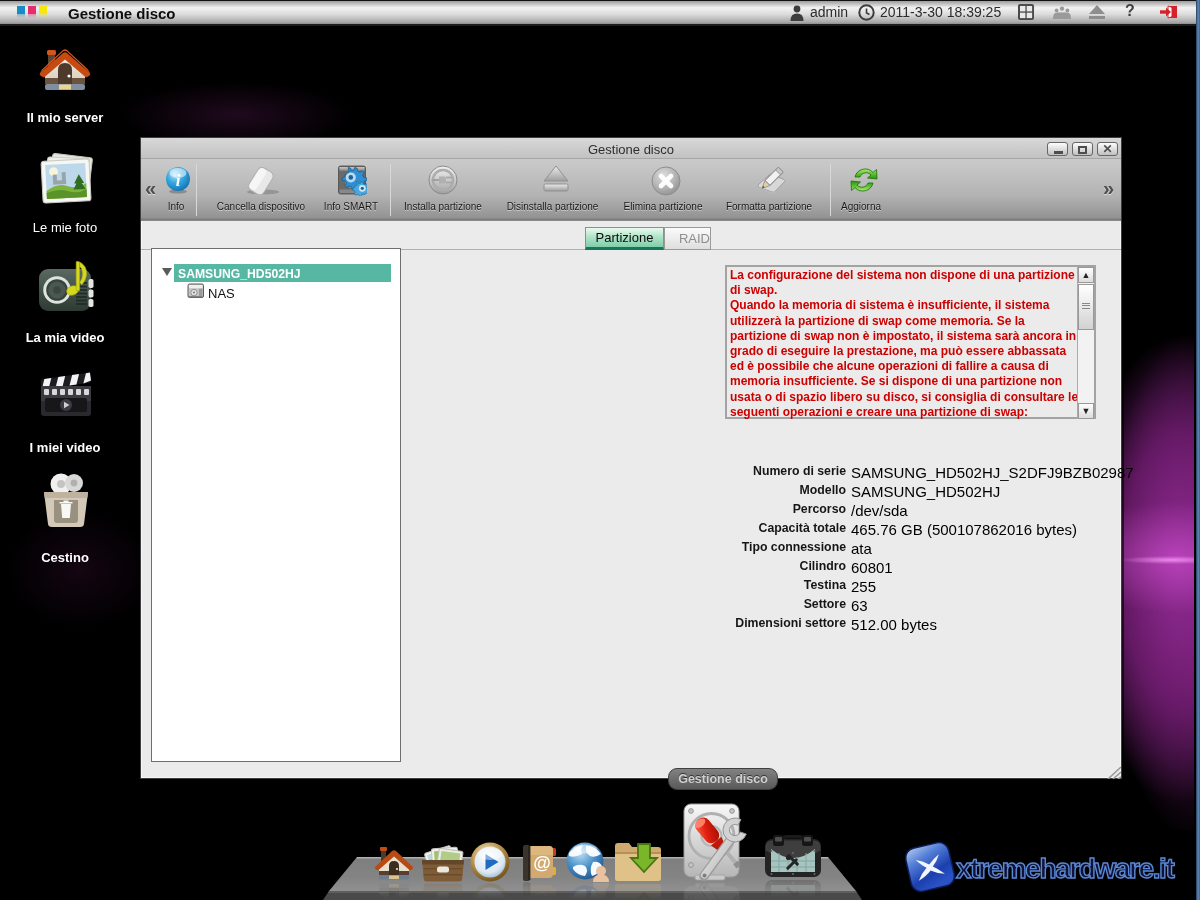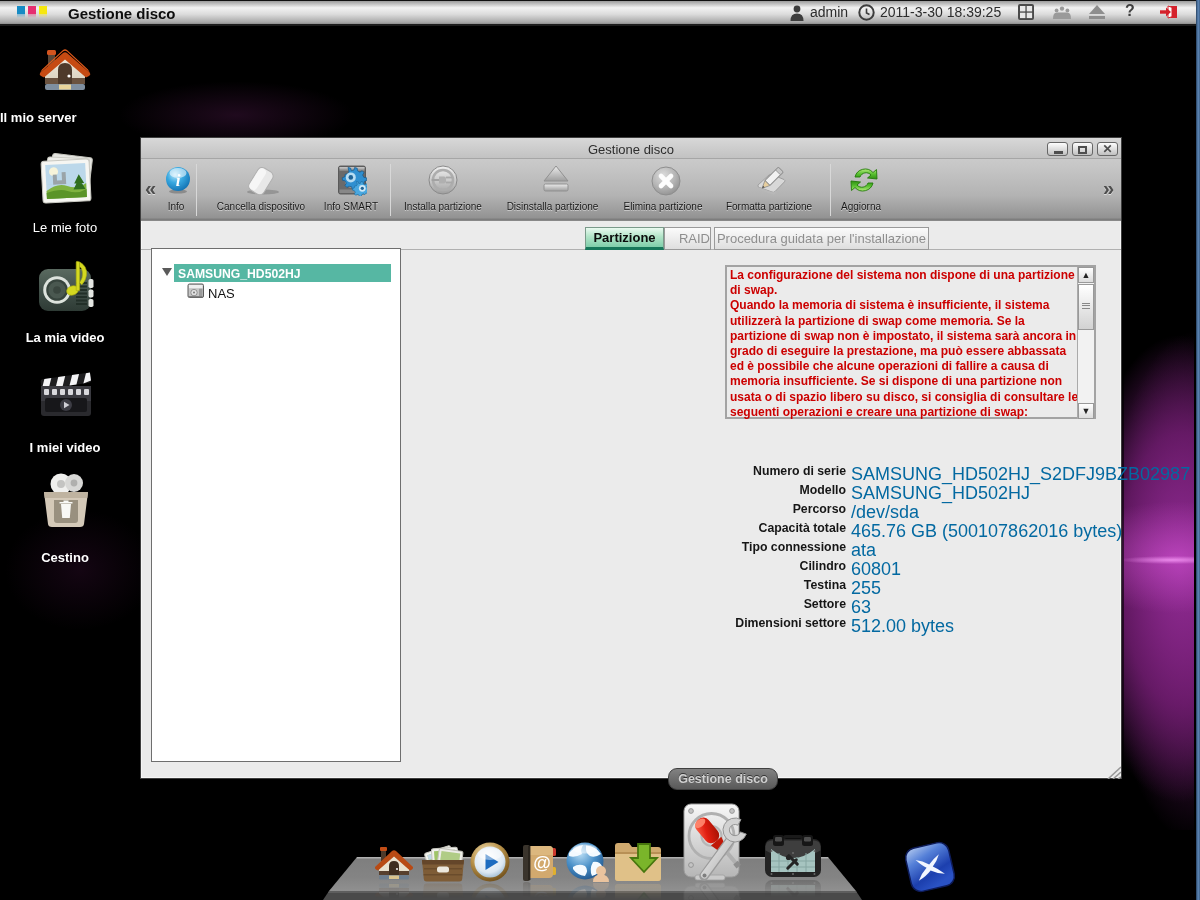--- a/index.html
+++ b/index.html
@@ -74,21 +74,21 @@
       <rect x="10" y="10" width="9" height="5" rx="1.5" fill="#d4541e"></rect>
  <path d="M8 44 V30 L28 13 L48 30 V44 Z" fill="url(#hw)" stroke="#caa" stroke-width="0"></path>
  <path d="M3 33 Q2 35 4 36 L7 37.5 L28 19.5 L49 37.5 L52 36 Q54 35 53 33 L30 13 Q28 11.3 26 13 Z" fill="#c64a12"></path>
  <path d="M3 33 L26 11.5 Q28 10 30 11.5 L53 33 L51 29.5 L30 10 Q28 8.6 26 10 L5 29.5 Z" fill="#e05a1a"></path>
  <path d="M8 38 H48 V44 H8 Z" fill="#6b5340"></path>
  <rect x="8" y="44" width="40" height="6" rx="2" fill="#7f8fa0"></rect>
  <rect x="22" y="44.5" width="12" height="5" fill="#e8d49a"></rect>
  <path d="M21 44 V30 Q21 23 28 23 Q35 23 35 30 V44 Z" fill="#4e3a2b"></path>
  <circle cx="32" cy="36" r="1.6" fill="#fff"></circle>
 </svg>
-<div class="abs" style="left:0px;top:110px;width:130px;font-size:13px;font-weight:bold;color:#fff">Il mio server</div>
+<div class="abs" style="left:0px;top:110px;width:130px;text-align:center;font-size:13px;font-weight:bold;color:#fff">Il mio server</div>
 <svg class="abs" style="left:37px;top:150px" width="58" height="56" viewBox="0 0 58 56">
  <g transform="rotate(7 38 20)">
         <rect x="14" y="6" width="40" height="34" rx="2.5" fill="#e6e6e2" stroke="#c6c6be" stroke-width="1"></rect>
       </g>
  <g transform="rotate(3 34 22)">
         <rect x="10" y="8" width="42" height="36" rx="2.5" fill="#efefeb" stroke="#ccccc4" stroke-width="1"></rect>
       </g>
  <g transform="rotate(-3 29 30)">
         <rect x="5" y="10" width="48" height="42" rx="3" fill="#f6f6f2" stroke="#c9c9c2" stroke-width="1"></rect>
  <rect x="9" y="14" width="40" height="34" fill="#bcd8ea"></rect>
@@ -303,23 +303,22 @@
             <stop offset=".5" stop-color="#58c030"></stop>
             <stop offset="1" stop-color="#2f9012"></stop>
           </linearGradient>
         </defs>
  <path d="M7 13 A 10.5 10.5 0 0 1 25 8.5 L 28.5 5.5 L 29 15 L 19.5 14 L 23 11 A 6.5 6.5 0 0 0 12 13 Z" fill="url(#gr1)" stroke="#237a0a" stroke-width=".9" stroke-linejoin="round"></path>
  <path d="M25 19 A 10.5 10.5 0 0 1 7 23.5 L 3.5 26.5 L 3 17 L 12.5 18 L 9 21 A 6.5 6.5 0 0 0 20 19 Z" fill="url(#gr2)" stroke="#237a0a" stroke-width=".9" stroke-linejoin="round"></path>
 </svg>
  <div class="abs toollab" style="left:682px;top:63px;width:76px">Aggiorna</div>
 
  <div class="abs" style="left:0;top:111px;width:980px;height:1px;background:#b0b0b0"></div>
- <div class="abs" style="left:444px;top:89px;width:79px;height:23px;background:linear-gradient(#eafaf0,#b2e4c8 45%,#7fceaa);border:1px solid #7a9a8a;border-bottom:3px solid #17775a;font-size:13px;font-weight:bold;color:#0b0b0b;text-align:center;line-height:19px">Partizione</div>
+ <div class="abs" style="left:444px;top:89px;width:79px;height:23px;background:linear-gradient(#eafaf0,#b2e4c8 45%,#7fceaa);border:1px solid #7a9a8a;border-bottom:3px solid #17775a;font-size:13px;font-weight:normal;color:#0b0b0b;text-align:center;line-height:19px">Partizione</div>
  <div class="abs" style="left:523px;top:89px;width:47px;height:23px;background:linear-gradient(#fbfbfb,#dedede);border:1px solid #9a9a9a;font-size:13px;color:#8e8e8e;text-align:right;line-height:21px">RAID</div>
- <div class="abs" style="left:573px;top:89px;width:215px;height:23px;background:linear-gradient(#fbfbfb,#dedede);border:1px solid #9a9a9a;font-size:13px;color:#8e8e8e;text-align:center;line-height:21px">Procedura guidata per l'installazione</div>
 
  <div class="abs" style="left:10px;top:110px;width:250px;height:514px;background:#fff;border:1px solid #6e6e6e"></div>
  <div class="abs" style="left:33px;top:126px;width:217px;height:18px;background:#56b7a3"></div>
  <div class="abs" style="left:21px;top:130px;width:0;height:0;border-left:5.5px solid transparent;border-right:5.5px solid transparent;border-top:8px solid #5a5a5a"></div>
  <div class="abs" style="left:37px;top:129px;font-size:12.2px;font-weight:bold;color:#fff">SAMSUNG_HD502HJ</div>
  <svg class="abs" style="left:46px;top:145px" width="18" height="16" viewBox="0 0 18 16">
  <rect x="1" y="1" width="15.5" height="13.5" rx="1.5" fill="#c6c6c6" stroke="#5a5a5a" stroke-width="1"></rect>
  <rect x="2" y="2" width="13.5" height="3.2" fill="#efefef"></rect>
  <rect x="12" y="5.8" width="3.5" height="7.6" fill="#9c9c9c"></rect>
  <circle cx="7" cy="9.6" r="3.2" fill="#e2e2e2" stroke="#808080" stroke-width=".8"></circle>
@@ -361,21 +360,21 @@
       <div class="tval" style="top:478px">512.00 bytes</div>
 
  <svg class="abs" style="left:963px;top:626px" width="17" height="15" viewBox="0 0 17 15">
         <g stroke="#999" stroke-width="1.6">
           <line x1="4" y1="15" x2="17" y2="3"></line>
           <line x1="9" y1="15" x2="17" y2="8"></line>
           <line x1="14" y1="15" x2="17" y2="13"></line>
         </g>
       </svg>
 </div>
-<style>.tlab{position:absolute;left:505px;top:0;width:200px;text-align:right;font-size:12.3px;font-weight:bold;color:#161616}.tval{position:absolute;left:710px;font-size:18px;color:#0369a1;white-space:nowrap}</style>
+<style>.tlab{position:absolute;left:505px;top:0;width:200px;text-align:right;font-size:12.3px;font-weight:bold;color:#161616}.tval{position:absolute;left:710px;font-size:15px;color:#000000;white-space:nowrap}</style>
 <style>.toollab{font-size:10px;color:#191919;text-align:center;text-shadow:0 1px 0 rgba(255,255,255,.5);white-space:nowrap}</style>
 
 <svg class="abs" style="left:320px;top:855px" width="545" height="45" viewBox="0 0 545 45">
  <defs>
         <linearGradient id="dk1" x1="0" y1="0" x2="0" y2="1">
           <stop offset="0" stop-color="#7e7e7e"></stop>
           <stop offset=".6" stop-color="#848484"></stop>
           <stop offset="1" stop-color="#909090"></stop>
         </linearGradient>
       </defs>
@@ -544,13 +543,14 @@
           <stop offset=".35" stop-color="#5580d8"></stop>
           <stop offset=".75" stop-color="#1c3fae"></stop>
           <stop offset="1" stop-color="#2a52c4"></stop>
         </linearGradient>
       </defs>
  <g transform="rotate(-13 29 27)">
         <rect x="7" y="5" width="44" height="44" rx="10" fill="url(#xh1)" stroke="#0e1c5a" stroke-width="1.5"></rect>
  <path d="M16.5 17 Q21.5 24 25.5 27 Q19 31.5 15 38 Q23.5 35 28.8 30.5 Q34.5 35 42 37 Q36.5 30.5 31.8 27.2 Q37 23 40.5 16.5 Q33.5 20 28.8 24.3 Q23 19.5 16.5 17 Z" fill="#f2f6ff"></path>
       </g>
 </svg>
+<div class="abs" style="left:956px;top:853px;font-size:28px;font-weight:bold;letter-spacing:-1.4px;color:#10123a;-webkit-text-stroke:1.4px #5a87cf;text-shadow:0 0 2px rgba(40,80,180,.6)">xtremehardware.it</div>
 <style>.dri{-webkit-box-reflect:below 1px linear-gradient(transparent 60%,rgba(255,255,255,.24))}</style>
 </div>
 </body></html>

